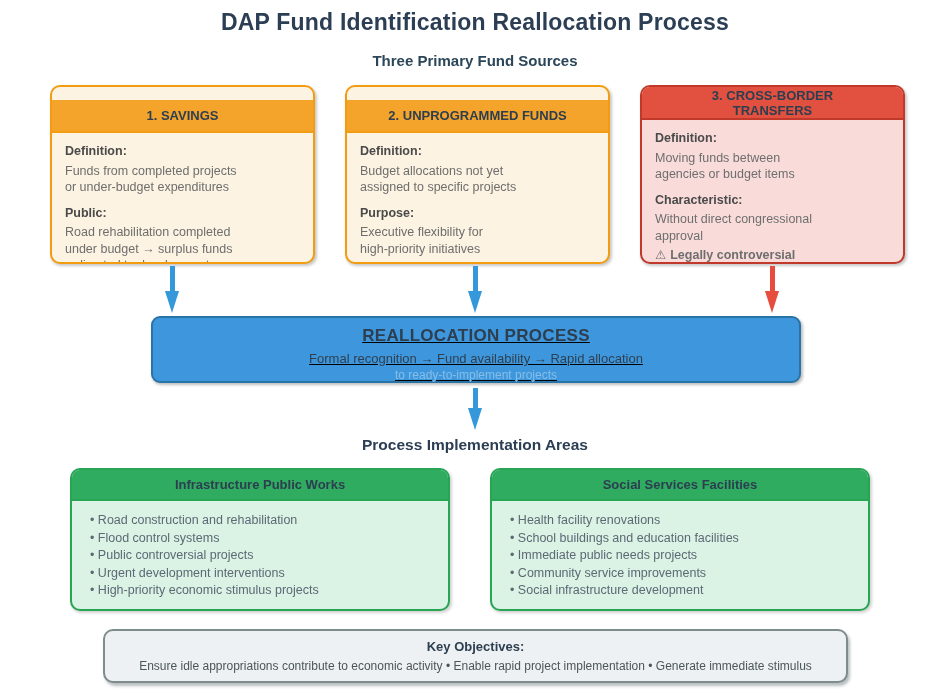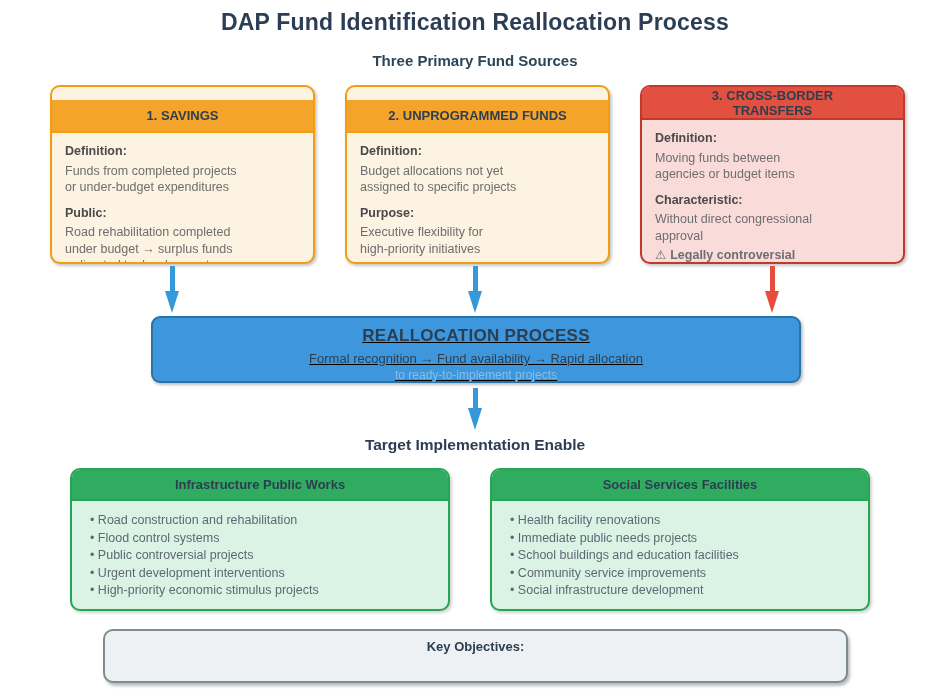--- a/index.html
+++ b/index.html
@@ -141,41 +141,42 @@
     <div class="pb-title">REALLOCATION PROCESS</div>
     <div class="pb-flow">Formal recognition → Fund availability → Rapid allocation</div>
     <div class="pb-note">to ready-to-implement projects</div>
   </div>
 
   <div class="arrow blue arrow-proc">
     <div class="stem"></div>
     <div class="head"></div>
   </div>
 
-  <div class="sub-heading target-heading">Target Implementation Enable</div>
+  <div class="sub-heading target-heading">Process Implementation Areas</div>
 
   <div class="ta-card ta-infrastructure">
     <div class="ta-header">Infrastructure Public Works</div>
     <div class="ta-list">
         <div class="ta-item">Road construction and rehabilitation</div>
         <div class="ta-item">Flood control systems</div>
         <div class="ta-item">Public controversial projects</div>
         <div class="ta-item">Urgent development interventions</div>
         <div class="ta-item">High-priority economic stimulus projects</div>
       </div>
   </div>
 
   <div class="ta-card ta-social">
     <div class="ta-header">Social Services Facilities</div>
     <div class="ta-list">
         <div class="ta-item">Health facility renovations</div>
+        <div class="ta-item">School buildings and education facilities</div>
         <div class="ta-item">Immediate public needs projects</div>
-        <div class="ta-item">School buildings and education facilities</div>
         <div class="ta-item">Community service improvements</div>
         <div class="ta-item">Social infrastructure development</div>
       </div>
   </div>
 
   <div class="key-box">
     <div class="ko-label">Key Objectives:</div>
+    <div class="ko-text">Ensure idle appropriations contribute to economic activity • Enable rapid project implementation • Generate immediate stimulus</div>
   </div>
 
 </div>
 
 </body></html>

